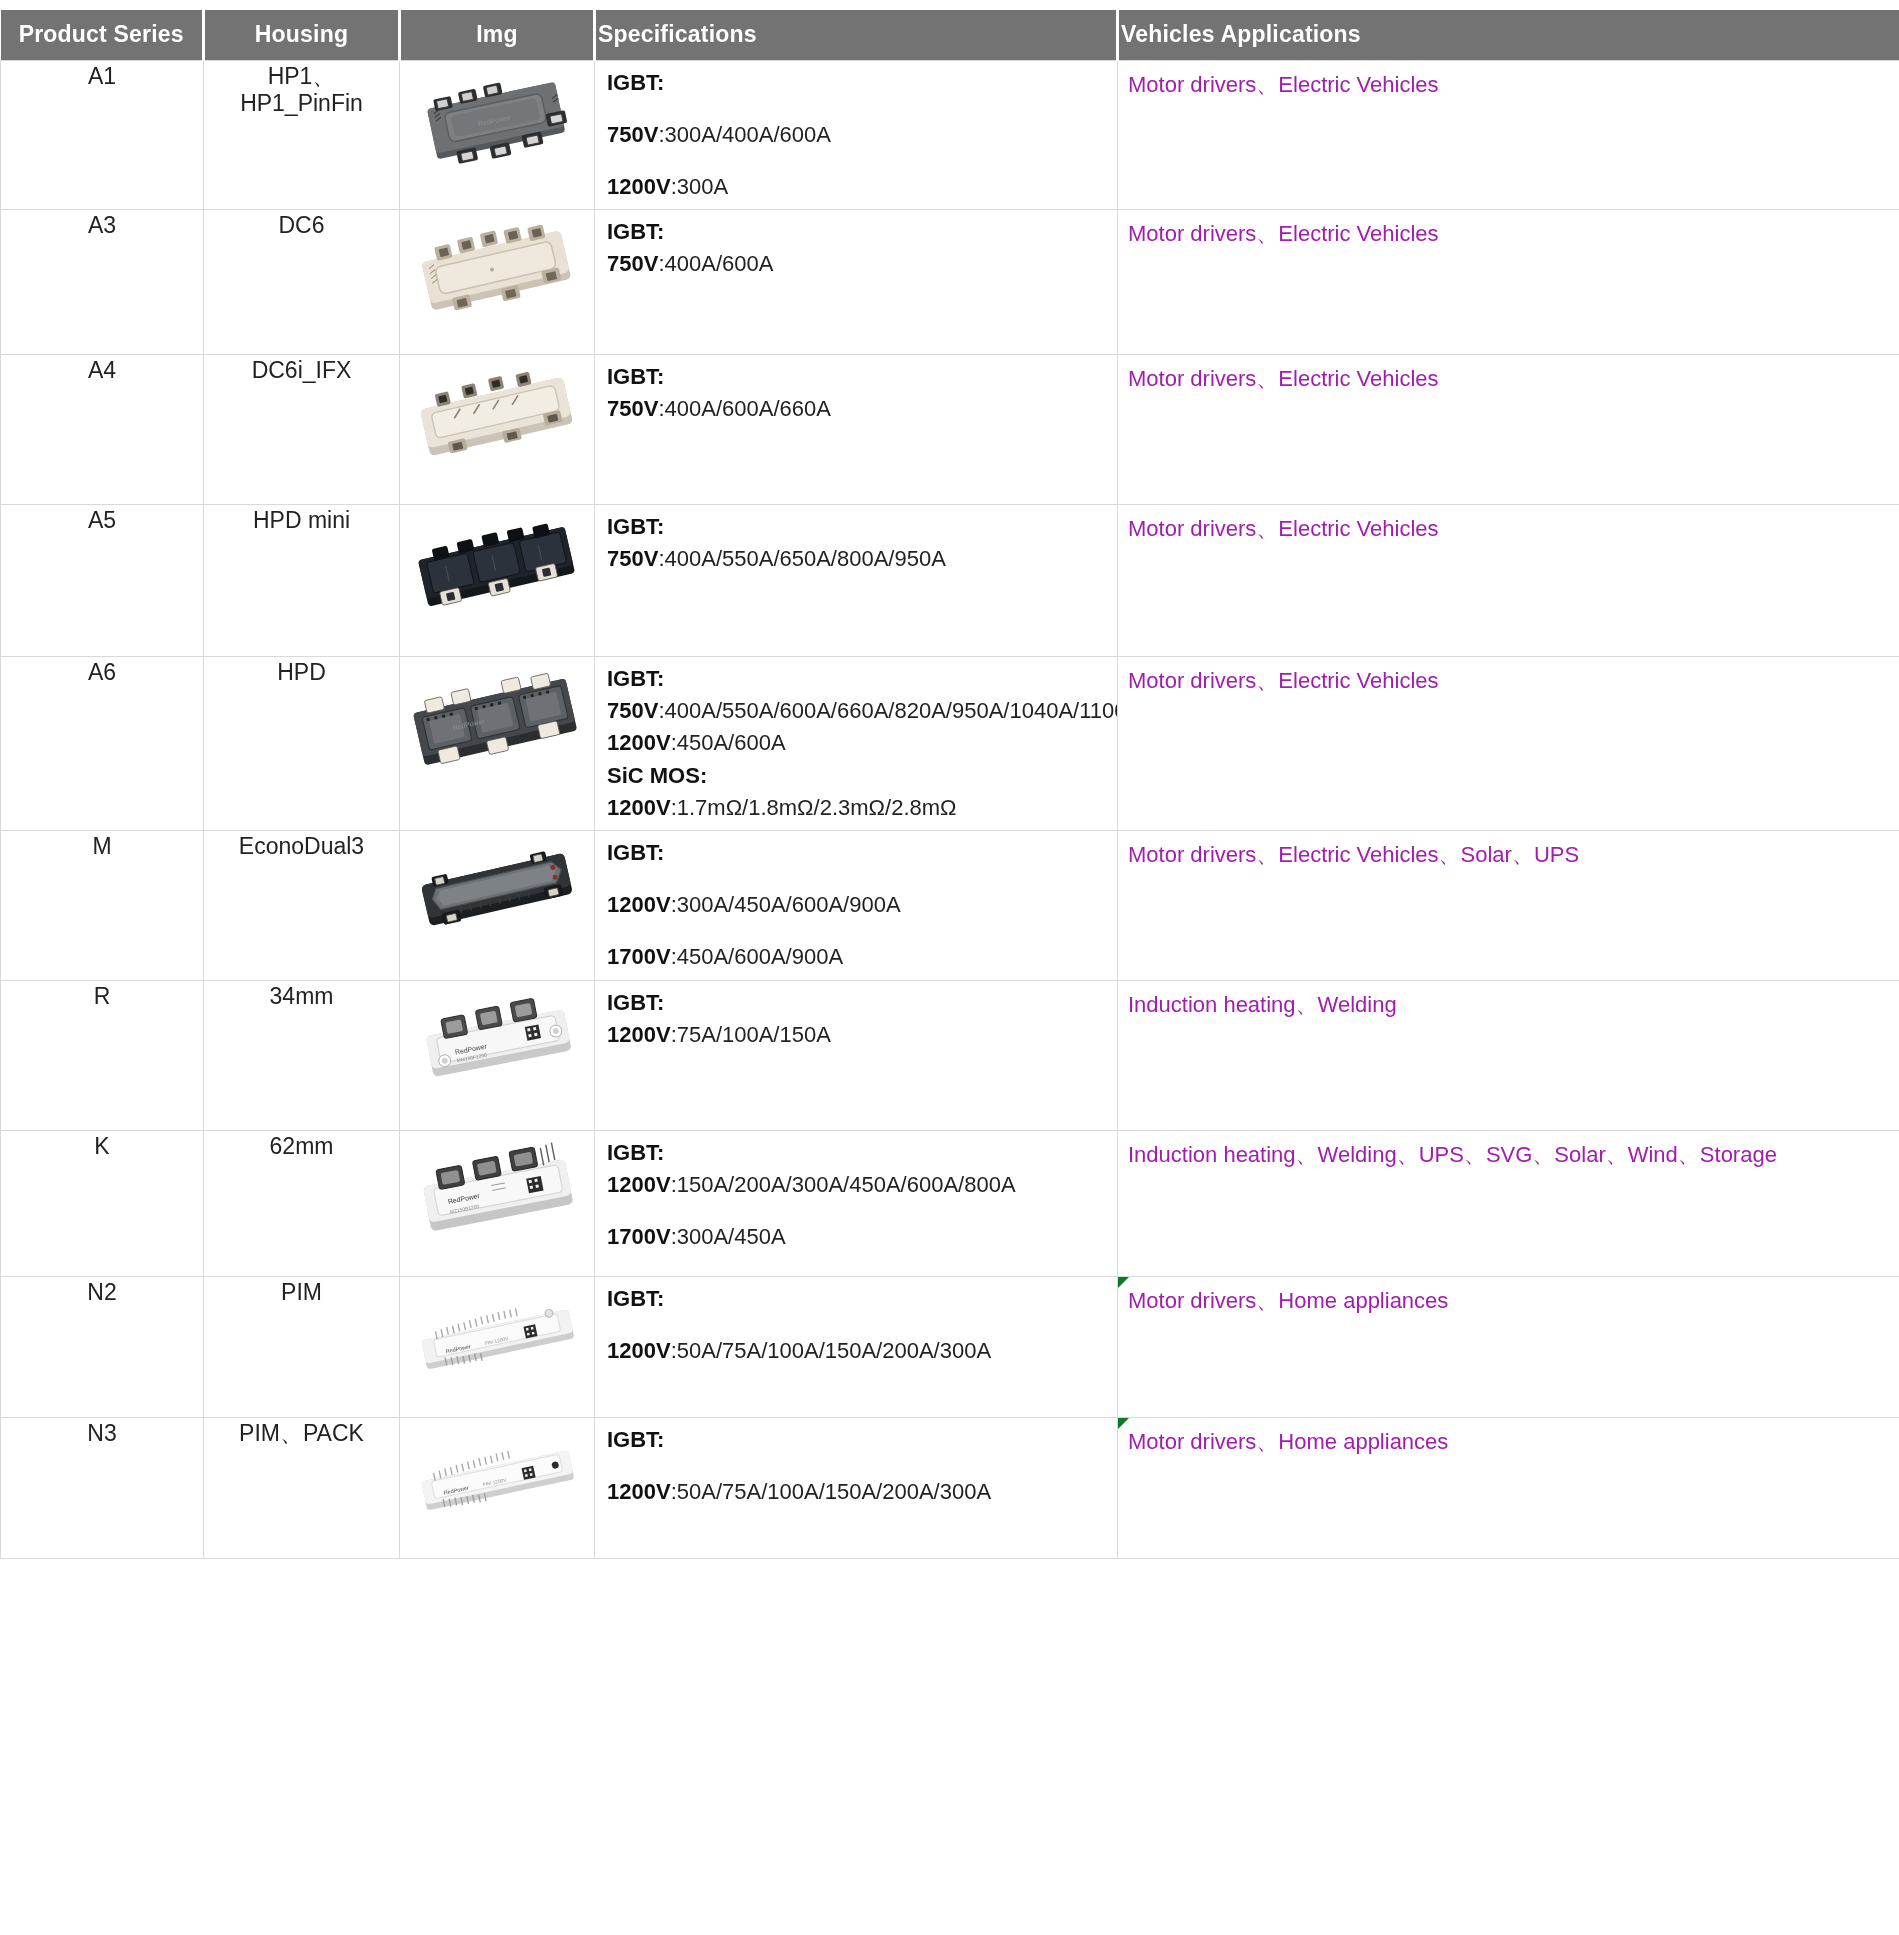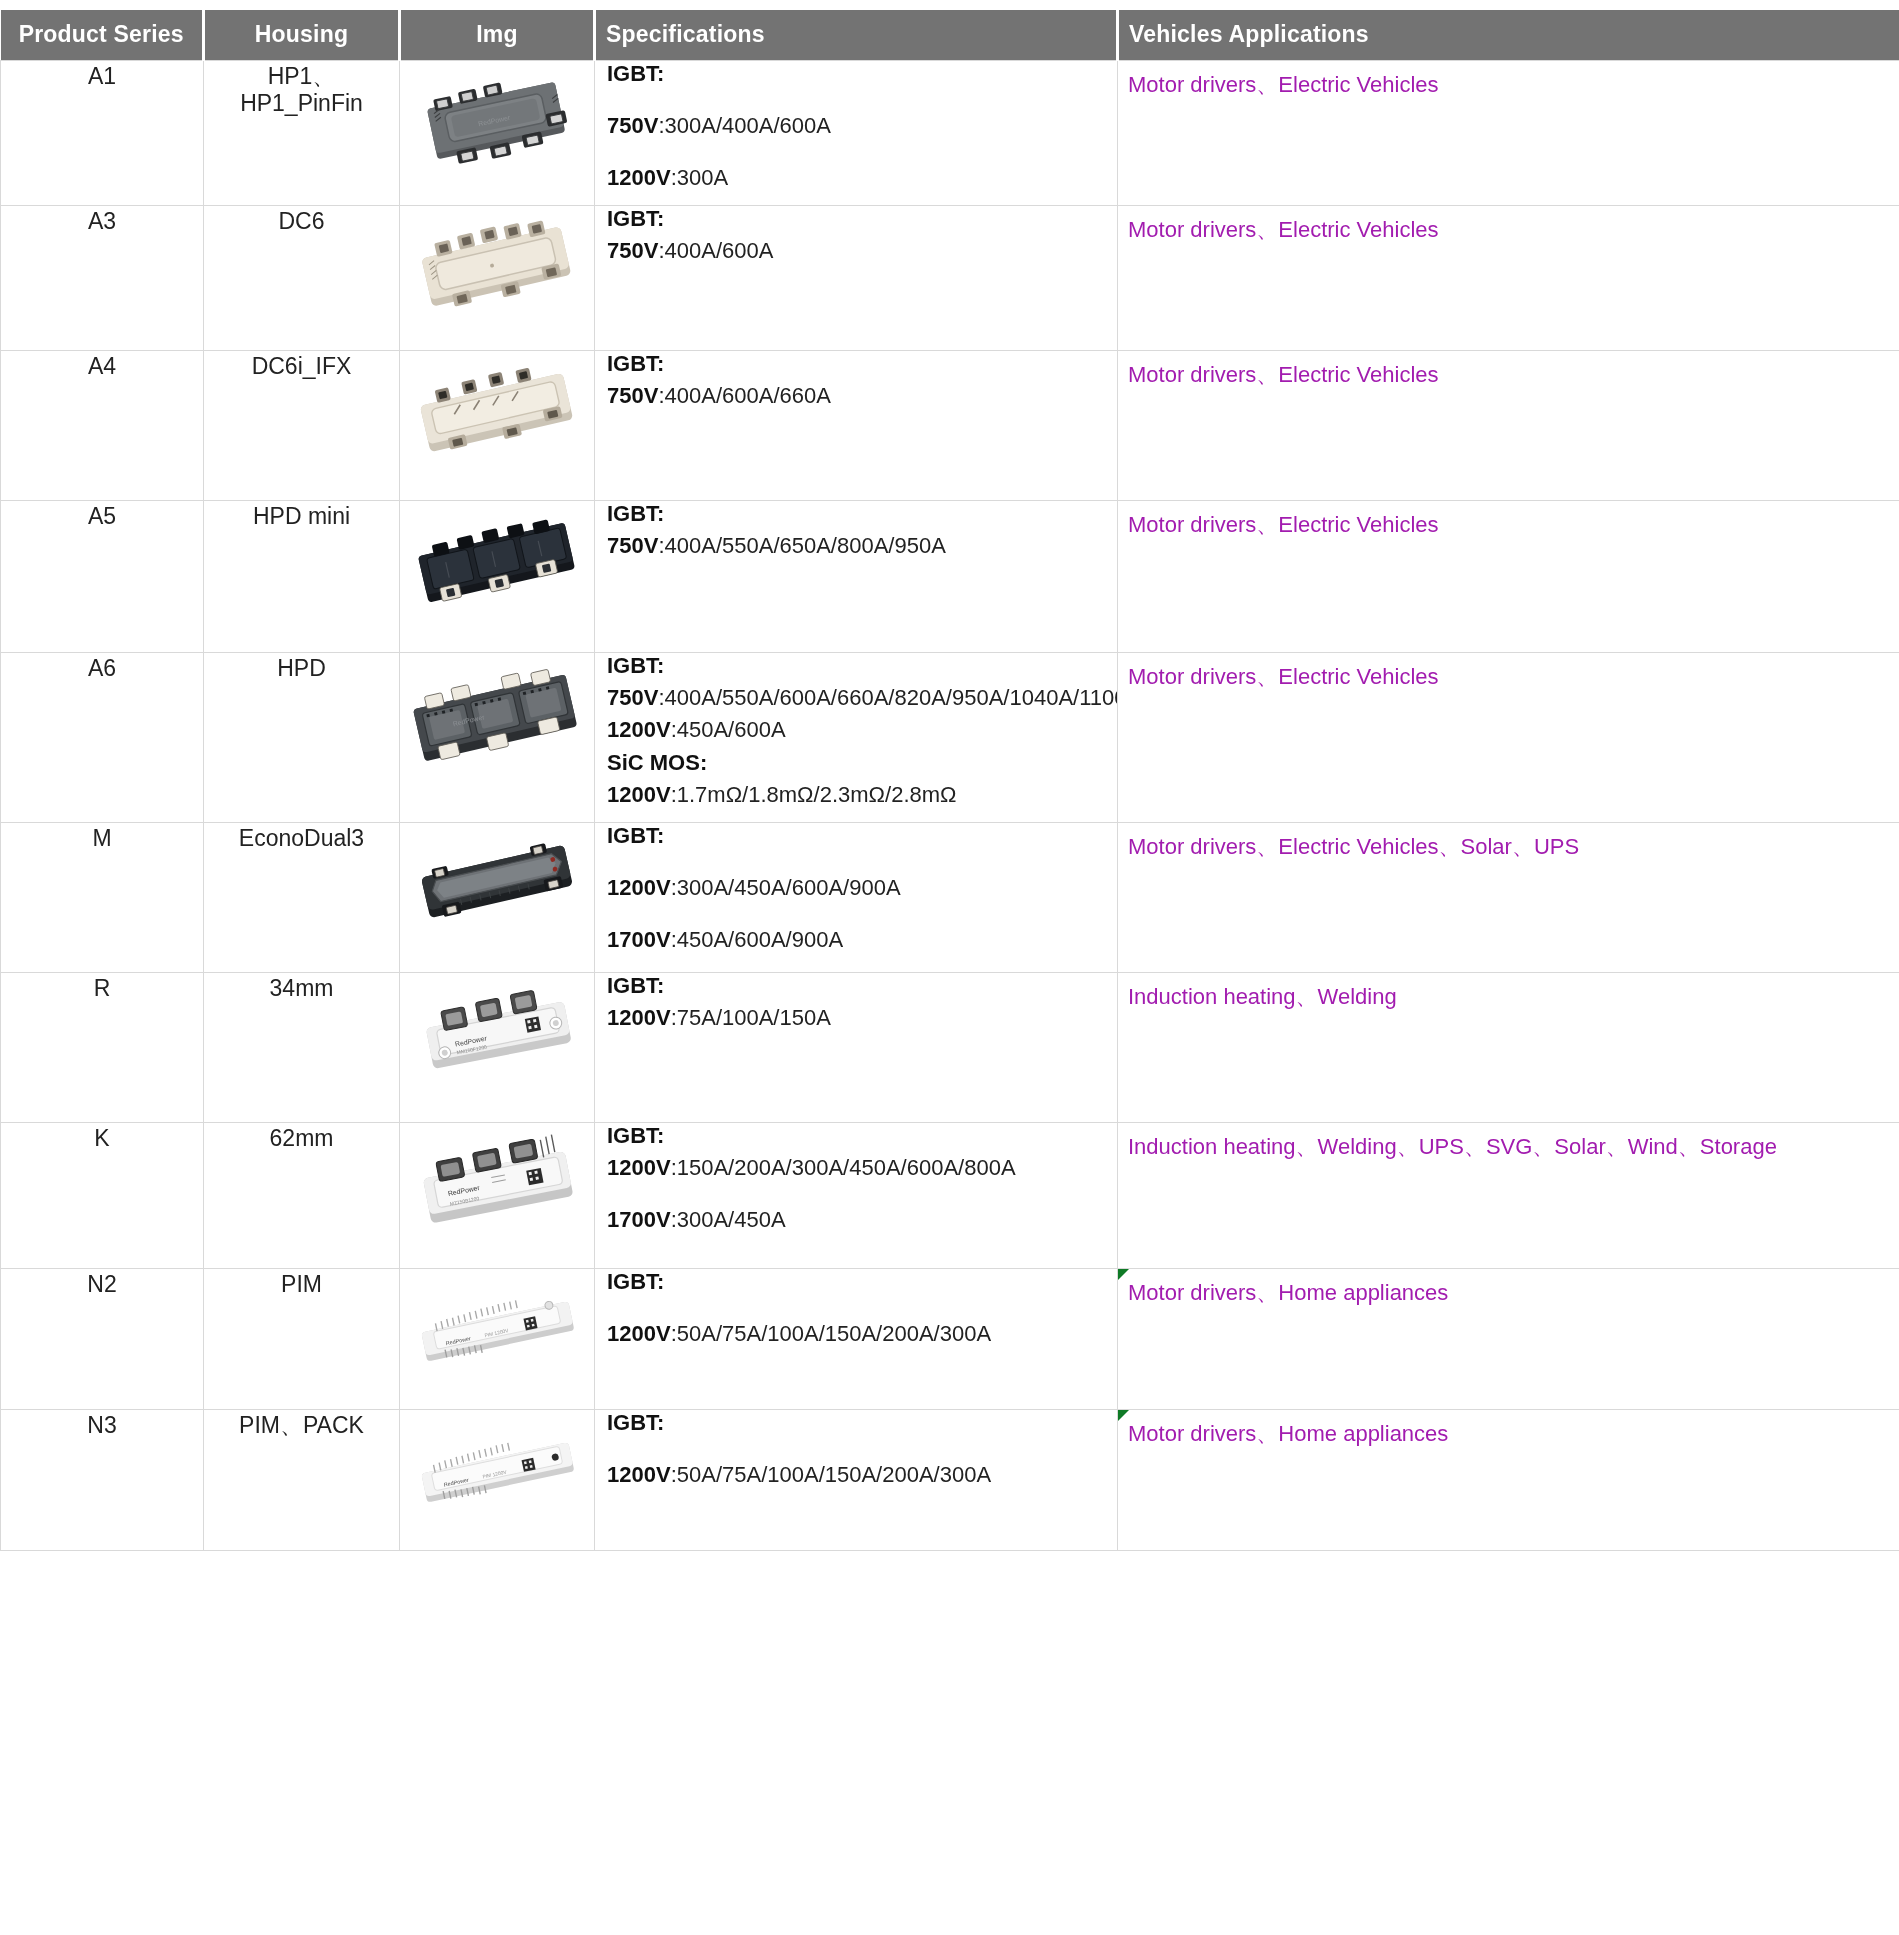--- a/index.html
+++ b/index.html
@@ -41,21 +41,21 @@
     border-right: 0;
     border-top: 10px solid #ffffff;
     border-bottom: 0;
     vertical-align: middle;
     box-sizing: border-box;
     white-space: nowrap;
     overflow: hidden;
   }
   thead th:first-child { border-left: 0; }
   thead th.th-center { text-align: center; }
-  thead th.th-left { text-align: left; padding-left: 10px; }
+  thead th.th-left { text-align: left; padding-left: 2px; }
 
   
   tbody td {
     border: 1px solid #d9d9d9;
     vertical-align: top;
     padding: 10px 8px 8px 8px;
     font-size: 22px;
     line-height: 1.2;
     box-sizing: border-box;
     overflow: hidden;
@@ -70,21 +70,21 @@
     padding-top: 2px;
   }
 
   td.cell-img {
     text-align: center;
     padding: 4px 2px;
   }
 
   td.cell-spec {
     padding-left: 12px;
-    padding-top: 0;
+    padding-top: 9px;
   }
   td.cell-apps {
     padding-left: 10px;
     padding-top: 9px;
     position: relative;
   }
 
   
   .spec-line { white-space: nowrap; font-size: 22px; color: #222; }
   .spec-line b { font-weight: bold; color: #111; }

